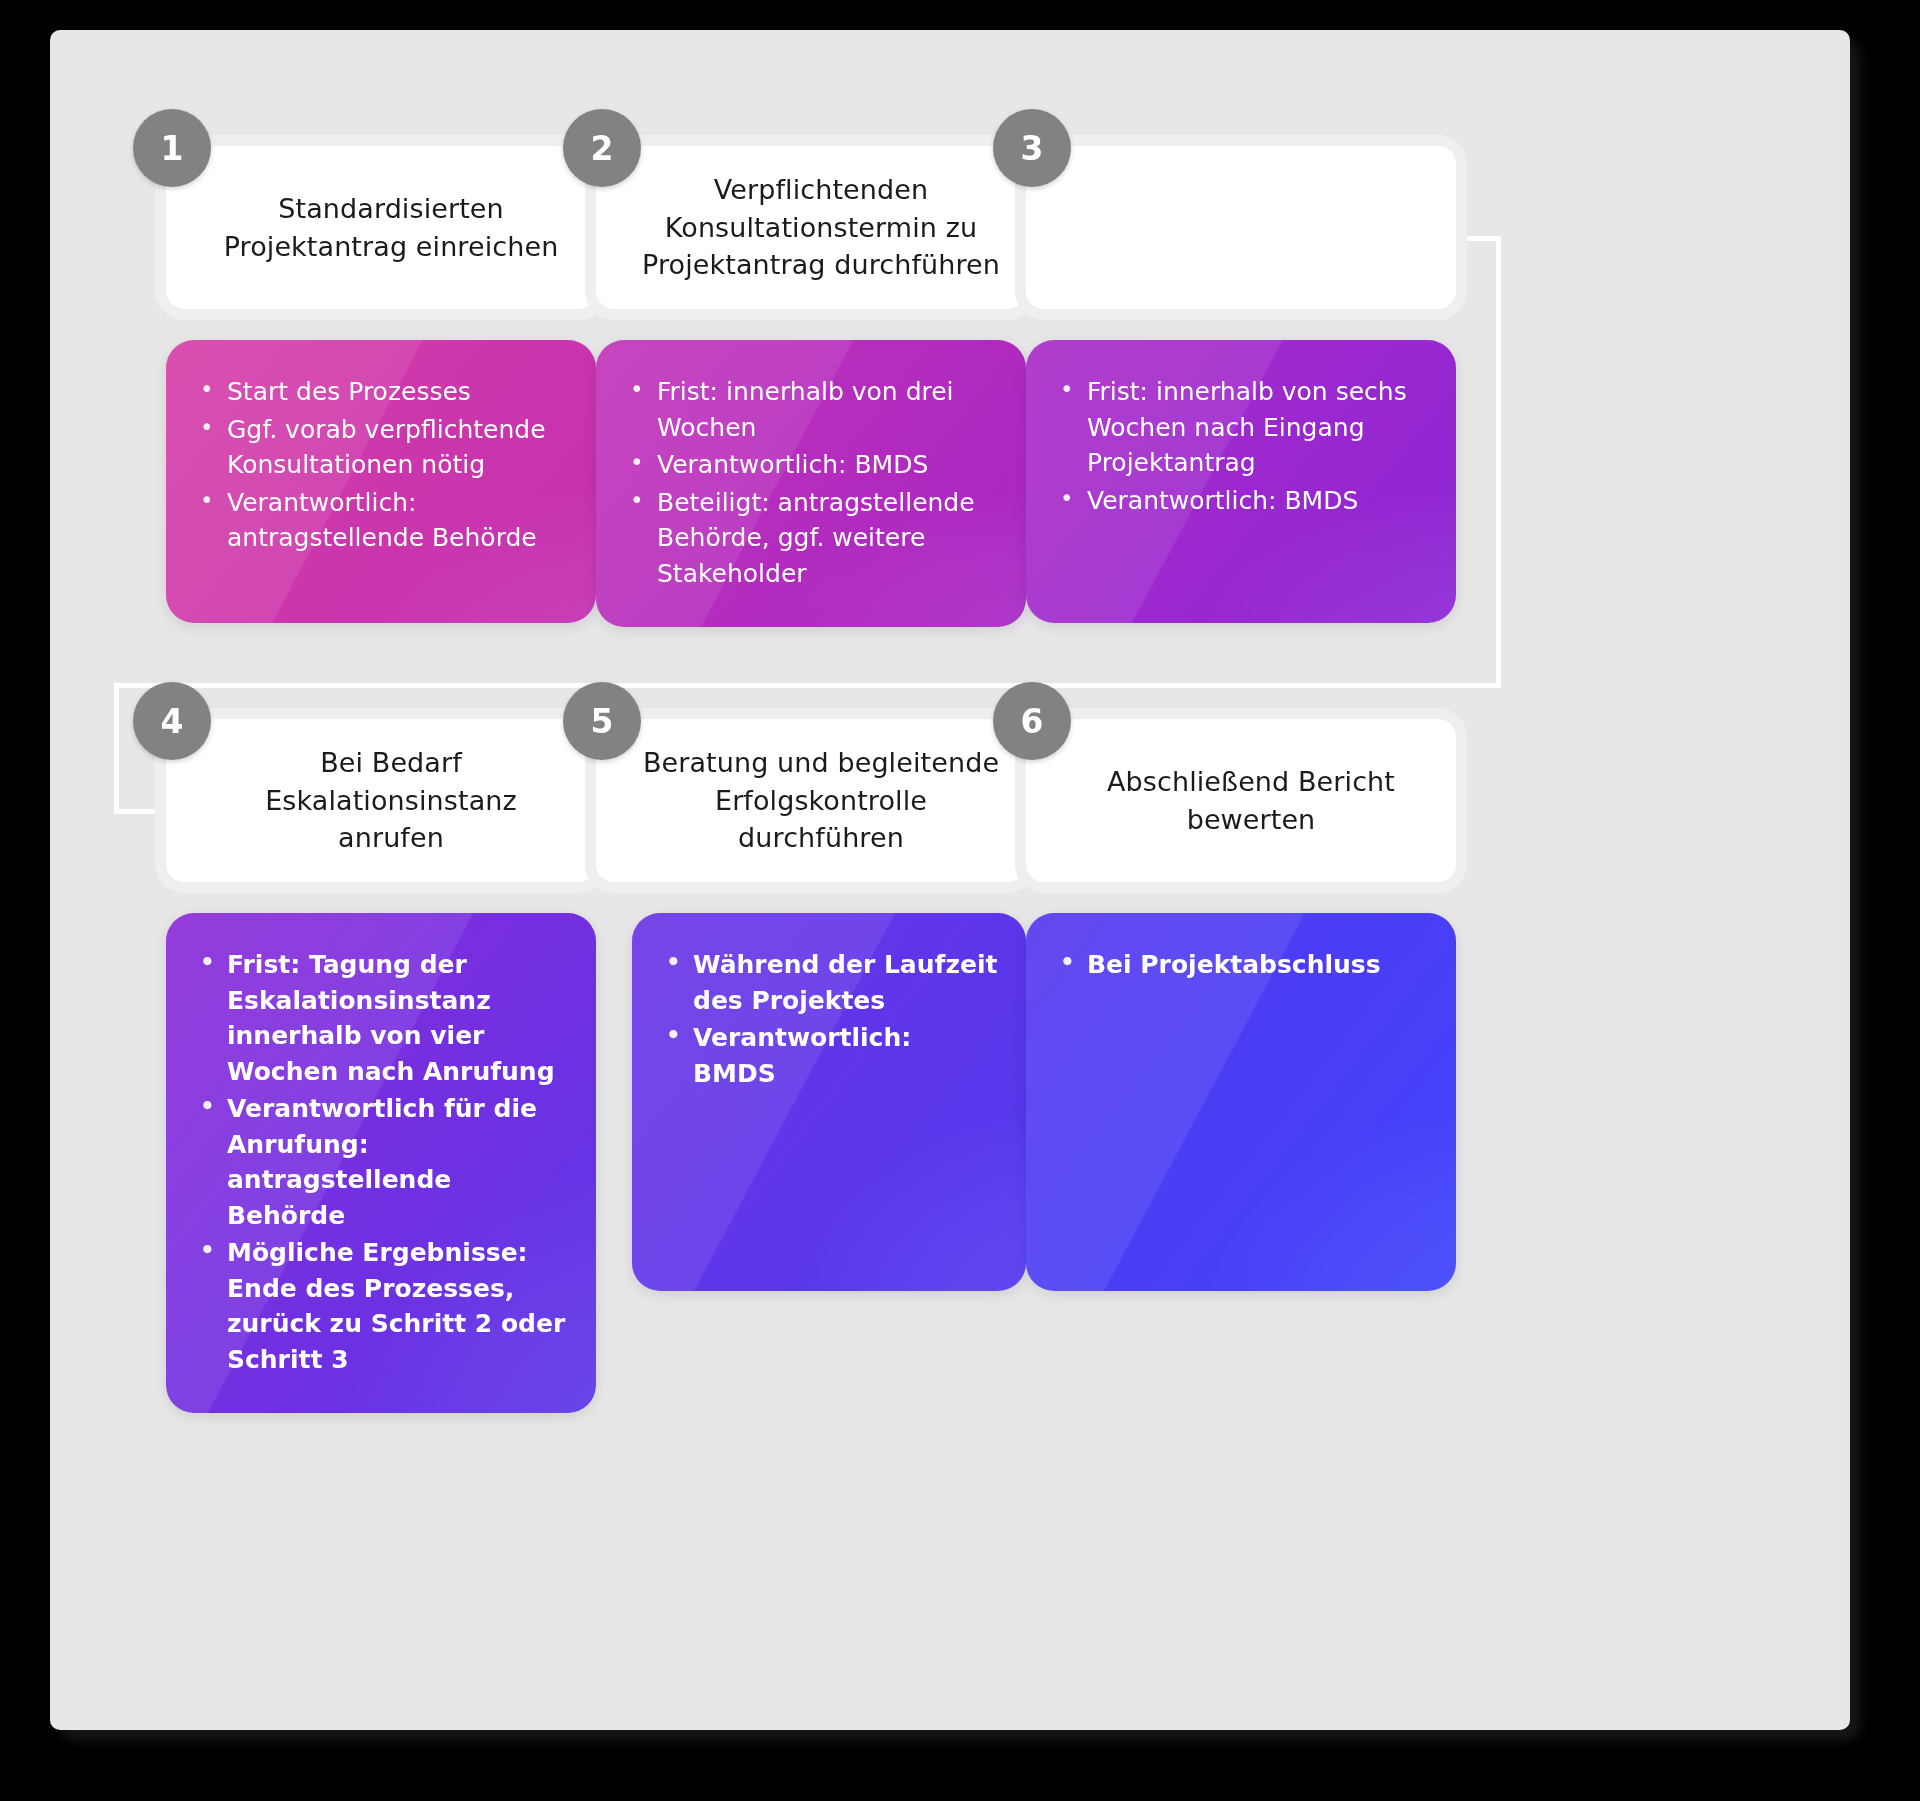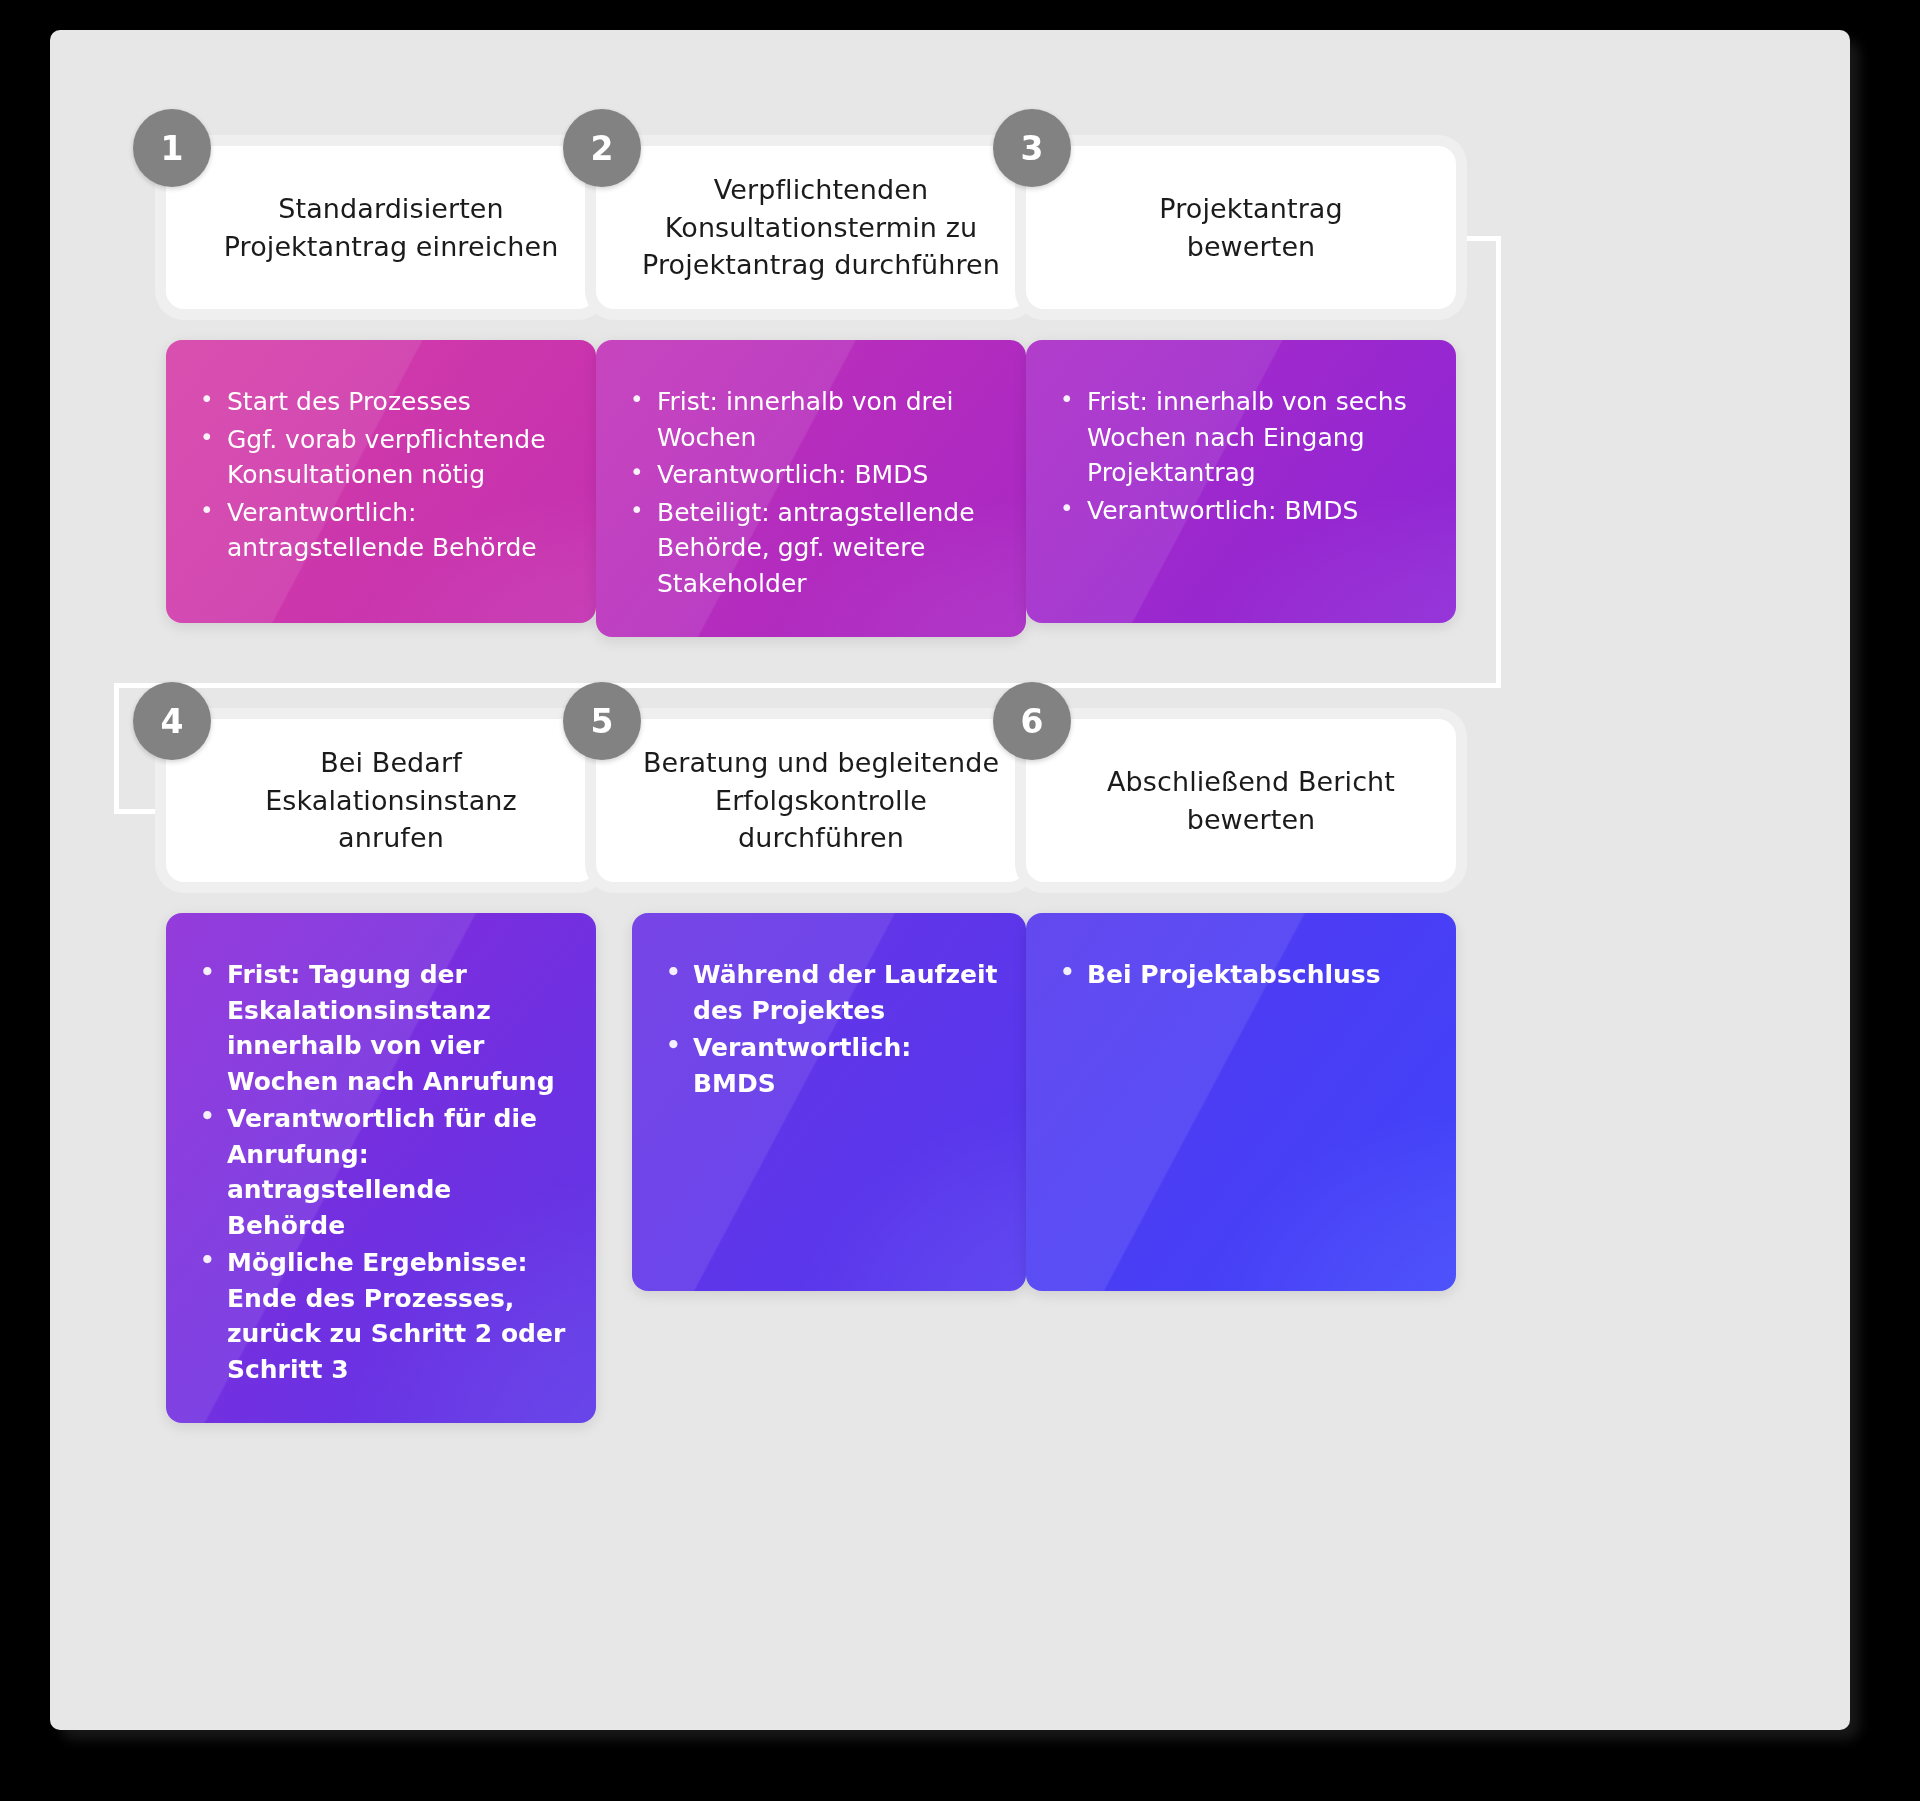--- a/index.html
+++ b/index.html
@@ -96,22 +96,22 @@
     align-items: center;
     justify-content: center;
     z-index: 6;
     box-shadow: 0 2px 5px rgba(0,0,0,.18);
   }
 
   
   .step-body {
     position: relative;
     margin-top: 31px;
-    border-radius: 16px;
-    padding: 44px 26px 34px 28px;
+    border-radius: 28px;
+    padding: 34px 26px 34px 28px;
     overflow: hidden;
     box-shadow: 0 4px 14px rgba(0,0,0,.10);
   }
   .sheen {
     position: absolute;
     inset: 0;
     background:
       linear-gradient(118deg, rgba(255,255,255,.085) 0%, rgba(255,255,255,.085) 44%, rgba(255,255,255,0) 44.4%, rgba(255,255,255,0) 100%);
     pointer-events: none;
   }
@@ -212,24 +212,20 @@
             <ul class="bullets">
               <li>Frist: innerhalb von drei Wochen</li>
               <li>Verantwortlich: BMDS</li>
               <li>Beteiligt: antragstellende Behörde, ggf. weitere Stakeholder</li>
             </ul>
           </div>
         </div>
         <div class="step r1" style="left: 976px; top: 116px;">
           <div class="step-head">
             <div class="badge">3</div>
-            <div class="step-head-text">
-              <div>Projektantrag</div>
-              <div>bewerten</div>
-            </div>
           </div>
           <div class="step-body" style="background: linear-gradient(128deg, rgb(171, 43, 198) 0%, rgb(140, 37, 214) 100%);">
             <div class="sheen"></div>
             <div class="sheen2"></div>
             <ul class="bullets">
               <li>Frist: innerhalb von sechs Wochen nach Eingang Projektantrag</li>
               <li>Verantwortlich: BMDS</li>
             </ul>
           </div>
         </div>

